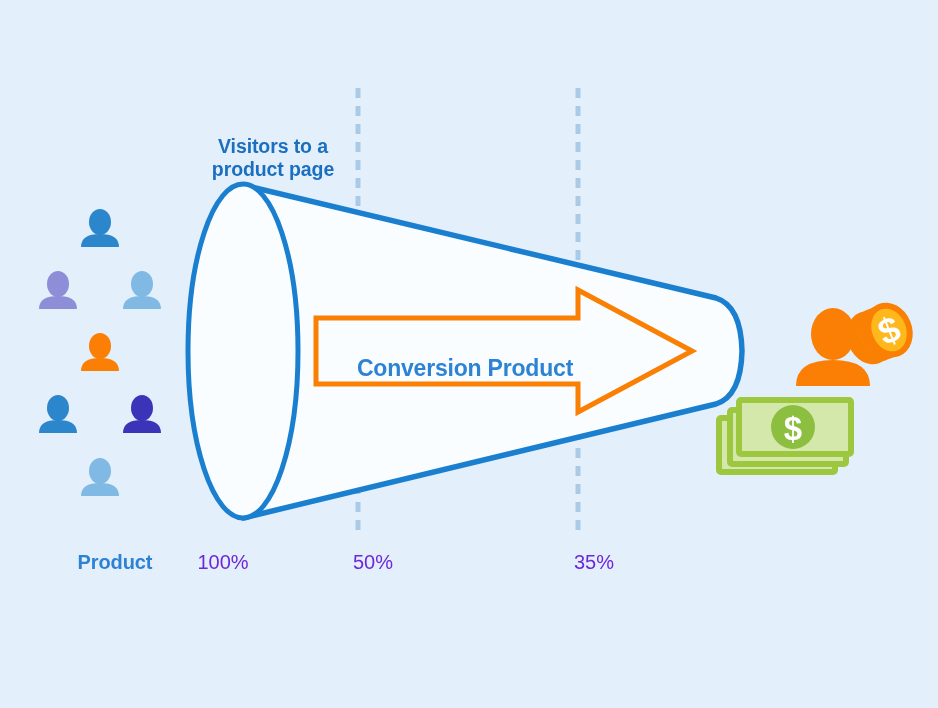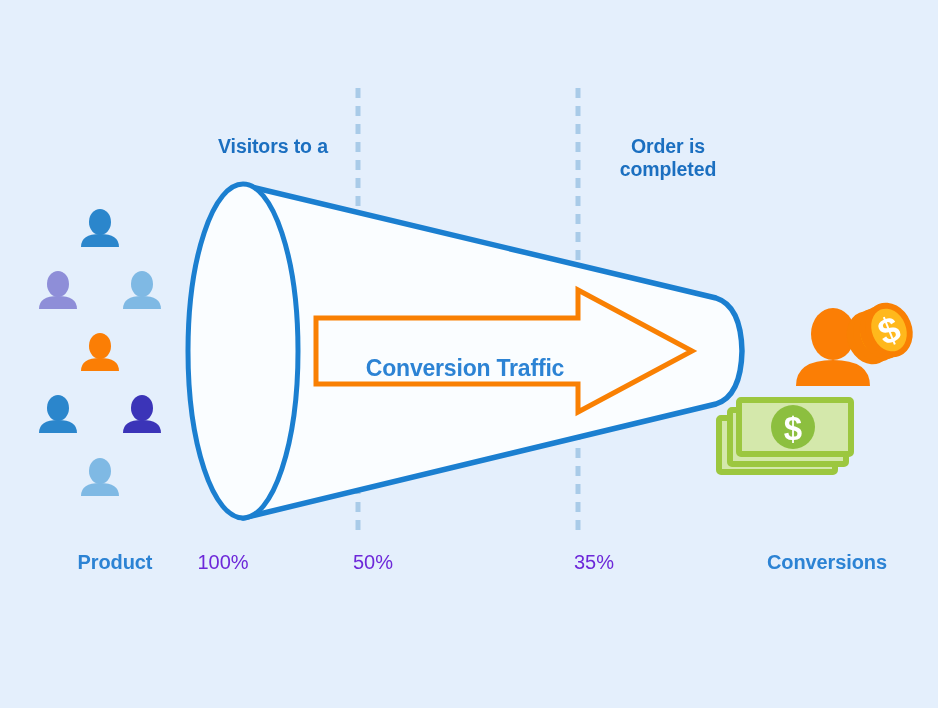--- a/index.html
+++ b/index.html
@@ -143,30 +143,28 @@
         <ellipse cx="-7" cy="0" rx="15" ry="20" fill="#ffa600"></ellipse>
       </g>
       <g>
         <ellipse cx="0" cy="0" rx="23" ry="28" fill="#f98003"></ellipse>
         <ellipse cx="0" cy="0" rx="17" ry="22" fill="#ffb81c"></ellipse>
         <text x="0" y="13" text-anchor="middle" font-family="Liberation Sans, sans-serif" font-size="36" font-weight="bold" fill="#ffffff">$</text>
       </g>
     </g>
   </svg>
 
-  <div class="txt stage-heading" style="left:178px; top:120px; width:160px;"><span>Visitors to a</span><br></div>
+  <div class="txt stage-heading" style="left:178px; top:120px; width:160px;"><span>Visitors to a</span><br><span>product page</span></div>
 
 
-  <div class="txt stage-heading" style="left:583px; top:120px; width:140px;"><span>Order is</span><br><span>completed</span></div>
 
-  <div class="txt funnel-caption" style="left:330px; top:340px; width:240px;">Conversion Traffic</div>
+  <div class="txt funnel-caption" style="left:330px; top:340px; width:240px;">Conversion Product</div>
 
   <div class="txt endpoint-label" style="left:40px; top:536px; width:120px;">Product</div>
 
   <div class="txt pct-label" style="left:158px; top:536px; width:100px;">100%</div>
 
   <div class="txt pct-label" style="left:313px; top:536px; width:90px;">50%</div>
 
   <div class="txt pct-label" style="left:534px; top:536px; width:90px;">35%</div>
 
-  <div class="txt endpoint-label" style="left:727px; top:536px; width:170px;">Conversions</div>
 
 </div>
 
 </body></html>

